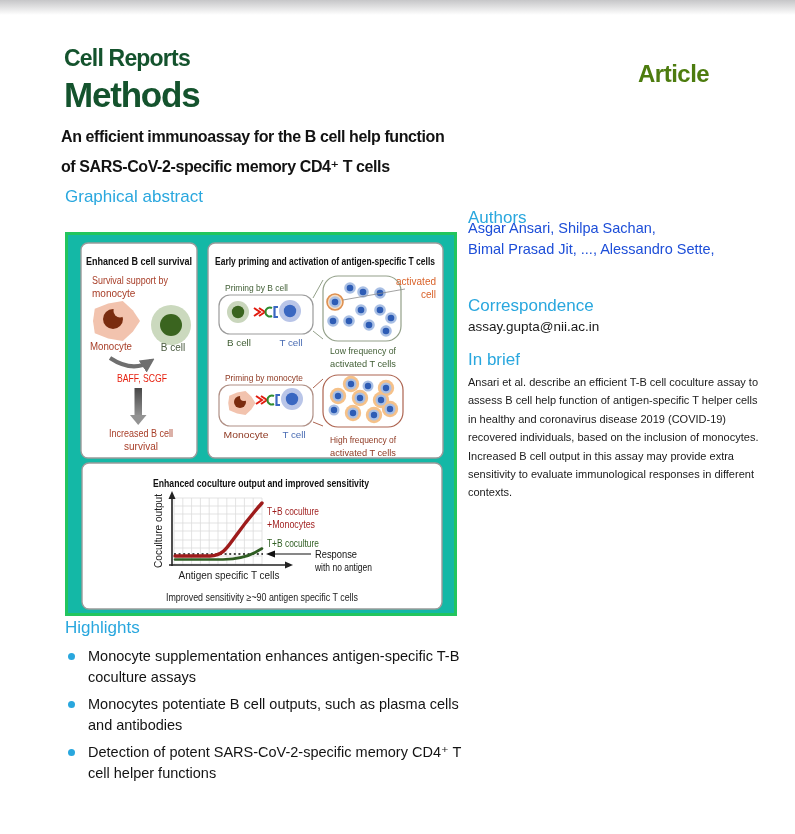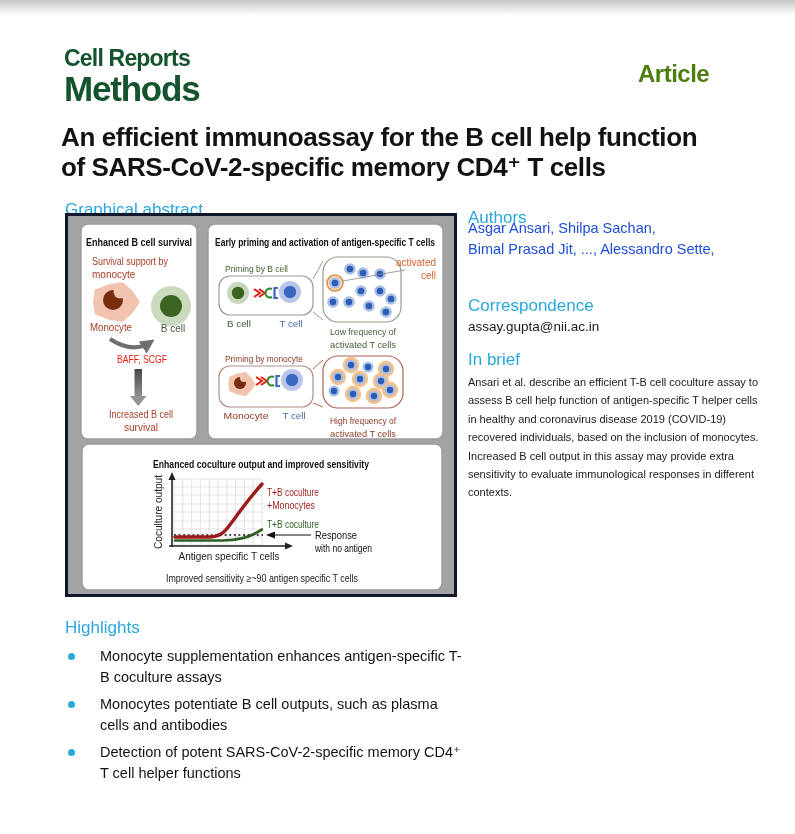--- a/index.html
+++ b/index.html
@@ -2,39 +2,39 @@
 <html><head>
 <meta charset="utf-8">
 <style>
   html,body{margin:0;padding:0;background:#ffffff;}
   body{width:795px;height:834px;position:relative;overflow:hidden;
        font-family:"Liberation Sans","DejaVu Sans",sans-serif;color:#131313;}
   .top-shade{position:absolute;left:0;top:0;width:795px;height:15px;
        background:linear-gradient(#c6c6c8,#ffffff);}
   .logo{position:absolute;left:64px;top:47px;color:#14532d;font-weight:bold;line-height:1;}
   .logo-l1{font-size:23px;letter-spacing:-0.8px;}
-  .logo-l2{font-size:35px;letter-spacing:-1.2px;margin-top:1px;}
+  .logo-l2{font-size:35px;letter-spacing:-1.2px;margin-top:7px;}
   .article-badge{position:absolute;left:638px;top:60px;font-size:24px;font-weight:bold;
        color:#4d7c0f;letter-spacing:-0.5px;}
-  .paper-title{position:absolute;left:61px;top:122px;font-size:26px;font-weight:bold;
+  .paper-title{position:absolute;left:61px;top:122px;font-size:16px;font-weight:bold;
        color:#121212;line-height:30px;letter-spacing:-0.4px;width:700px;}
   .sec-head{position:absolute;font-size:17px;color:#29a7de;}
-  .ga-head{left:65px;top:200px;}
+  .ga-head{left:65px;top:187px;}
   .authors-head{left:468px;top:208px;}
   .corr-head{left:468px;top:296px;}
   .brief-head{left:468px;top:350px;}
   .hl-head{left:65px;top:618px;}
   .authors-lines{position:absolute;left:468px;top:218px;font-size:14.5px;line-height:21px;color:#1d4ed8;width:300px;}
   .email{position:absolute;left:468px;top:319px;font-size:13.5px;color:#1a1a1a;text-decoration:none;}
   .brief-text{position:absolute;left:468px;top:373px;width:292px;font-size:11px;line-height:18.4px;color:#1a1a1a;}
-  .ga-box{position:absolute;left:65px;top:213px;width:392px;height:384px;
-       border:3px solid #0f172a;box-sizing:border-box;background:#a3a3a3;}
+  .ga-box{position:absolute;left:65px;top:232px;width:392px;height:384px;
+       border:3px solid #22c55e;box-sizing:border-box;background:#14b8a6;}
   .ga-box svg{position:absolute;left:0;top:0;}
   .hl-list{position:absolute;left:65px;top:646px;width:400px;list-style:none;margin:0;padding:0;}
-  .hl-item{display:flex;margin-bottom:6px;gap:12px;}
+  .hl-item{display:flex;margin-bottom:6px;}
   .hl-dot{width:7px;height:7px;border-radius:50%;background:#29a7de;margin:7px 13px 0 3px;flex:0 0 7px;}
   .hl-text{font-size:14.5px;line-height:21px;color:#131313;width:375px;}
   
   text{font-family:"Liberation Sans","DejaVu Sans",sans-serif;}
   .s-title{font-size:10.4px;font-weight:bold;fill:#111;}
   .s10{font-size:10px;}
   .brick{fill:#a83e28;}
   .bred{fill:#e6200f;}
   .dgreen{fill:#3f5d33;}
   .dred{fill:#8f3922;}

